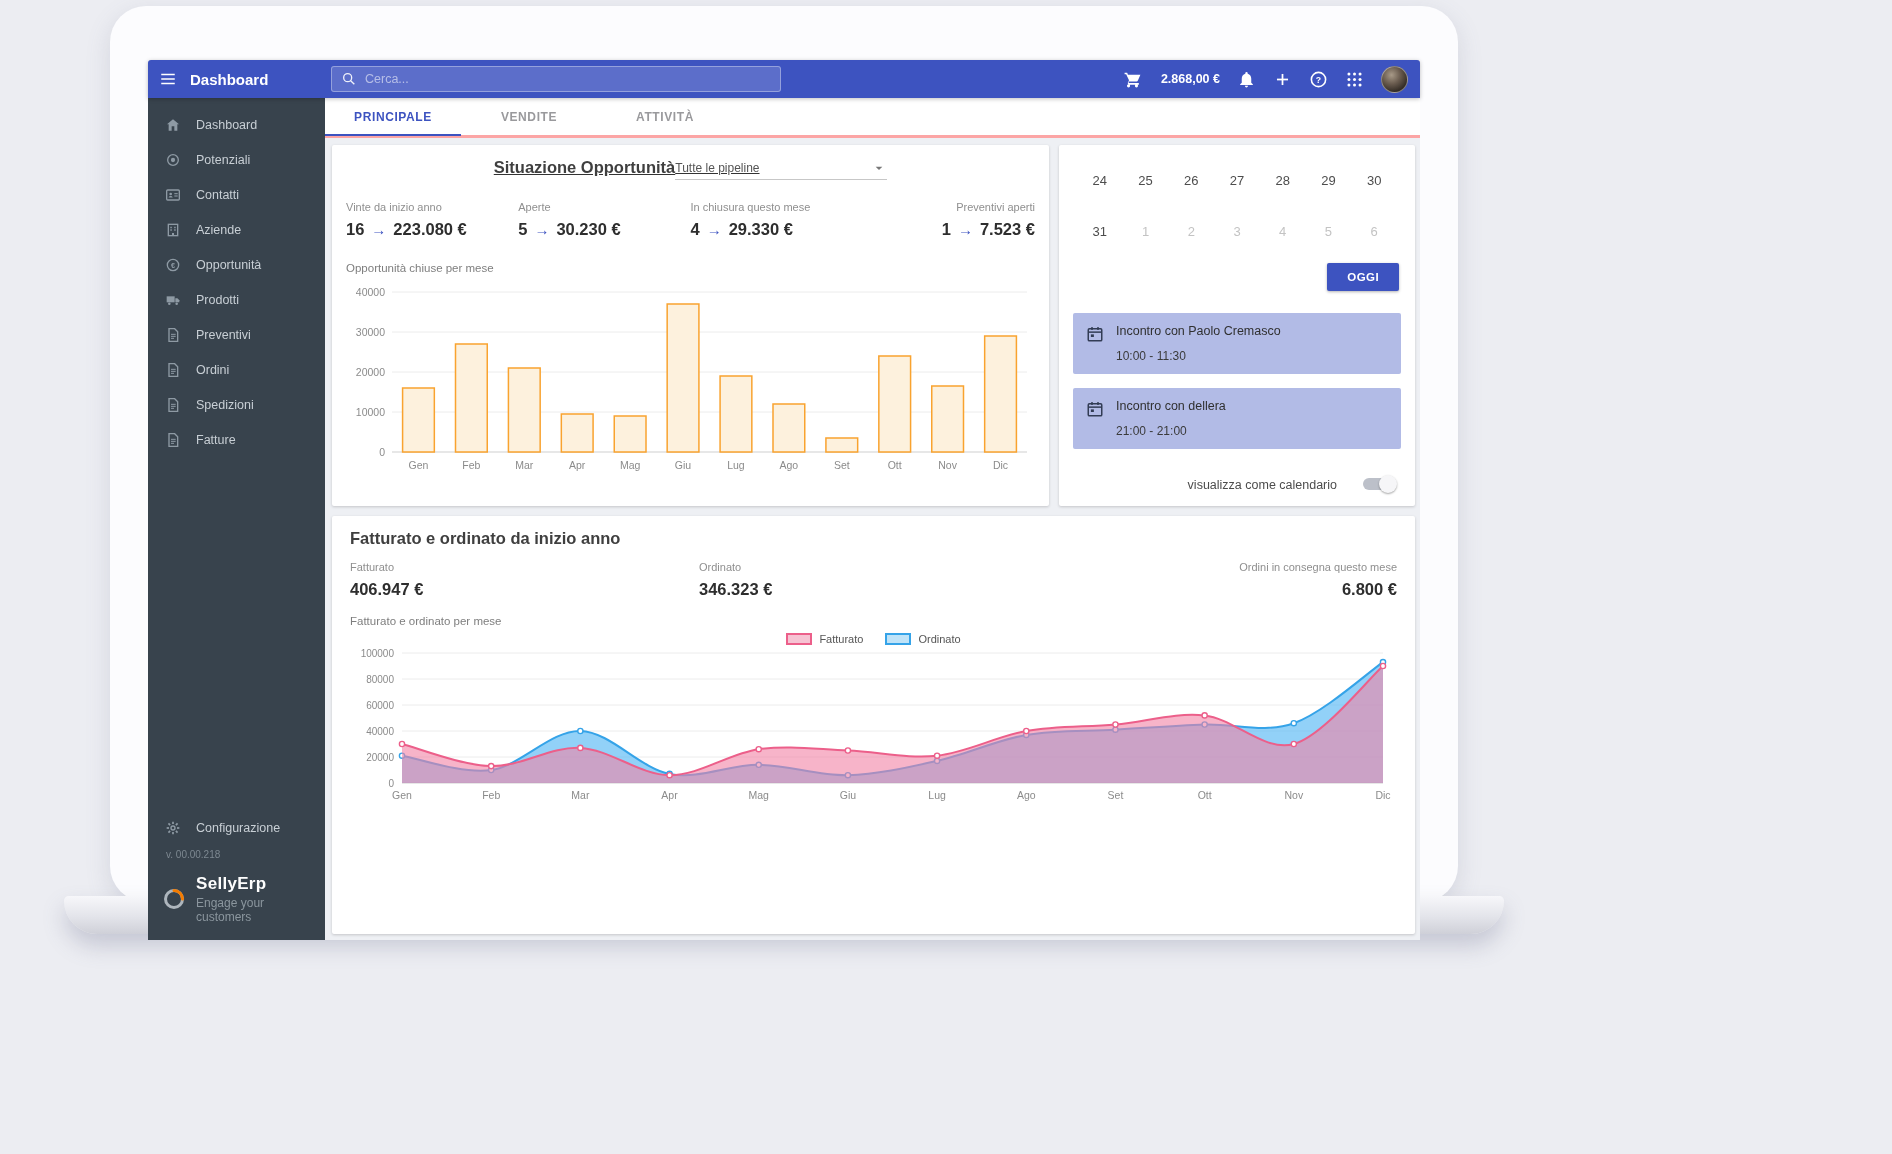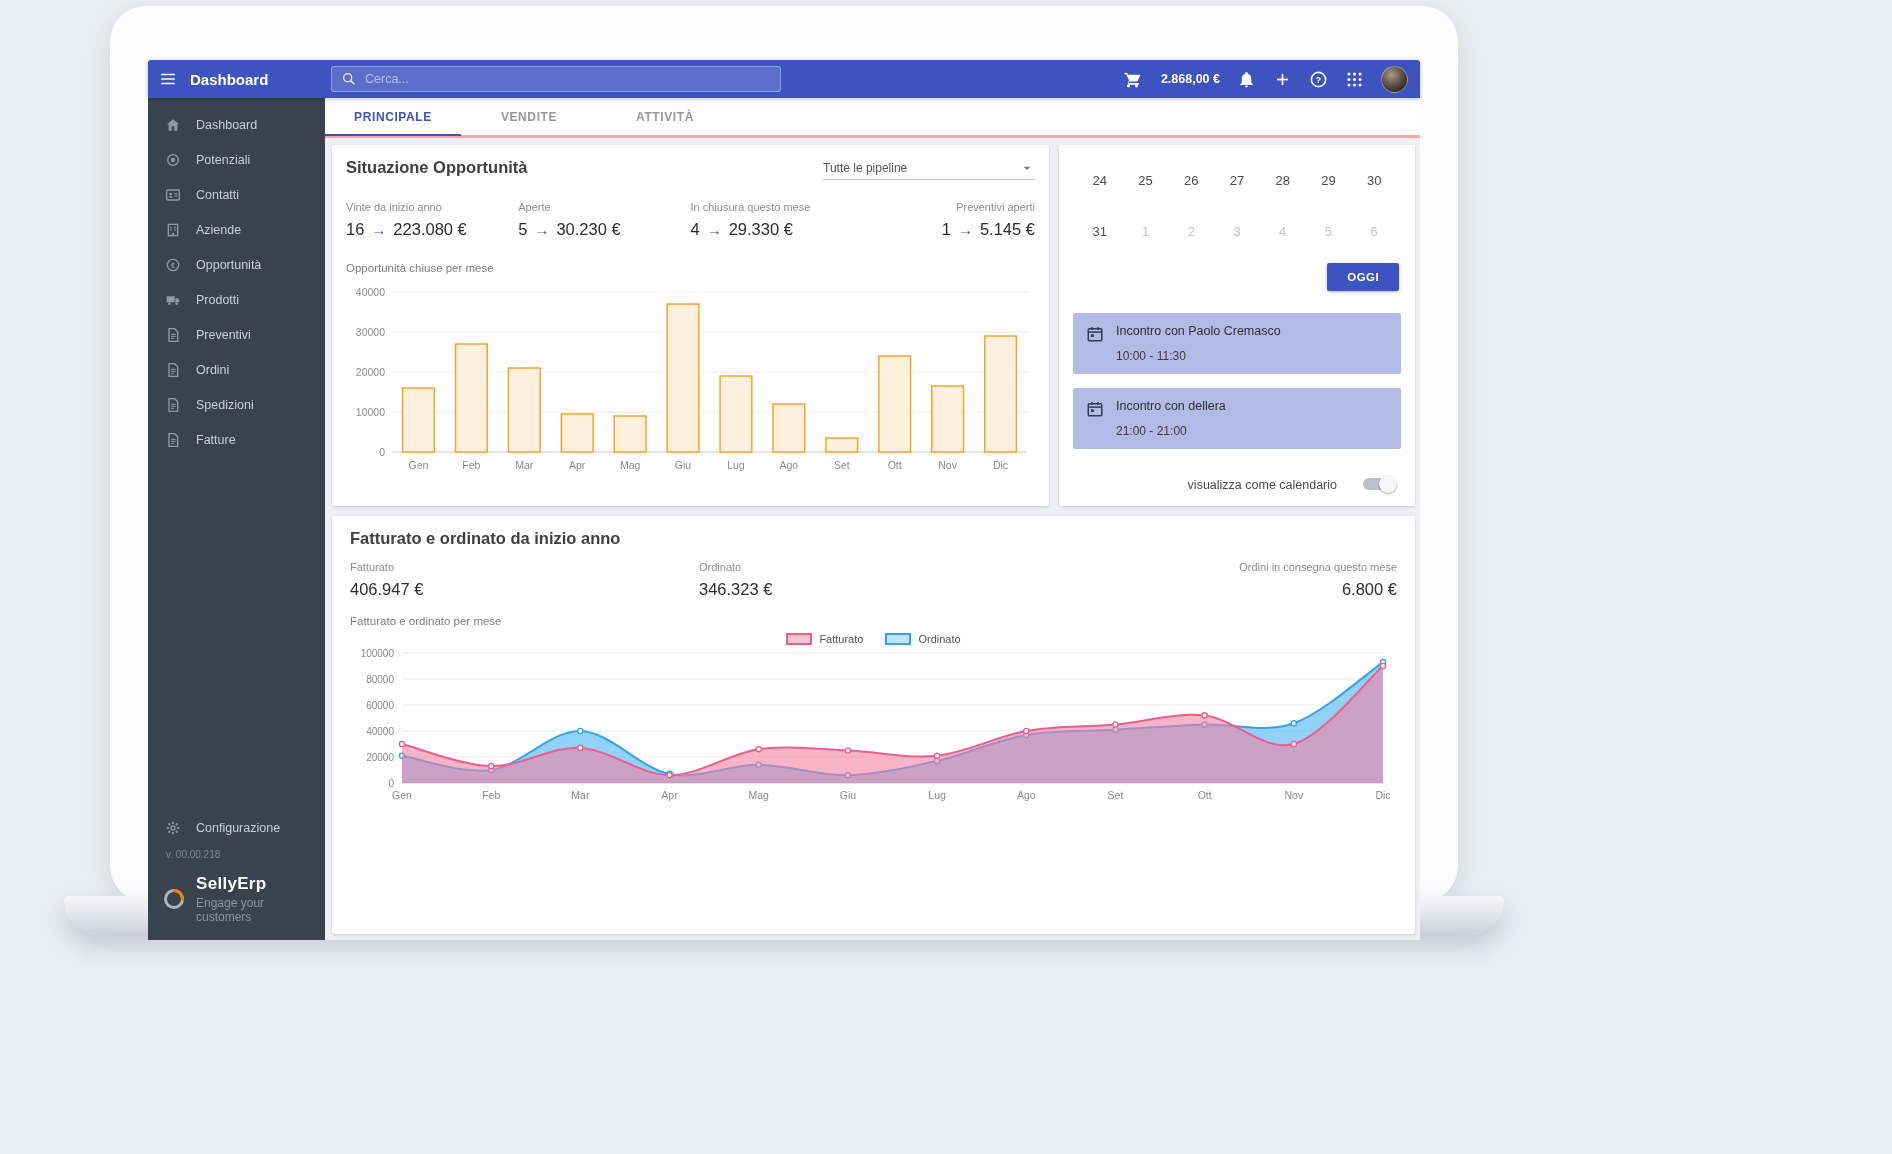--- a/index.html
+++ b/index.html
@@ -63,31 +63,31 @@
     font-weight:bold; letter-spacing:.6px; color:#99999c; cursor:pointer; position:relative; }
   .tab.active { color:#3d53c0; }
   .tab.active::after { content:""; position:absolute; left:0; right:0; bottom:-1px; height:2px; background:#3d53c0; }
 
   .content { flex:1; background:#eef0f4; padding:7px 5px 6px 7px; display:flex;
     flex-direction:column; gap:10px; min-height:0; }
   .row1 { display:flex; gap:10px; height:361px; min-height:361px; }
   .card { background:#fff; box-shadow:0 1px 3px rgba(0,0,0,.18); border-radius:2px; }
 
   .card-opp { flex:1; padding:13px 14px; display:flex; flex-direction:column; min-width:0; }
-  .opp-header { display:flex; align-items:flex-start; justify-content:space-between; }
+  .opp-header { display:flex; align-items:flex-start; justify-content:center;text-decoration:underline; }
   .card-title { font-size:16.5px; font-weight:bold; color:#3f3f3f; }
   .pipeline-select { width:212px; display:flex; align-items:center; justify-content:space-between;
     border-bottom:1px solid #c7c7c7; padding-bottom:3px; font-size:12px; color:#555;
     cursor:pointer; margin-top:2px; }
   .caret-ic { width:16px; height:16px; color:#777; display:inline-flex; }
   .stats-row { display:flex; margin-top:21px; }
   .stat { flex:1; min-width:0; }
   .stat:last-child { text-align:right; }
   .stat-label { font-size:11px; color:#8f8f8f; margin-bottom:7px; white-space:nowrap; }
-  .stat-value { font-size:16.5px; font-weight:normal; color:#2e2e2e; display:flex;
+  .stat-value { font-size:16.5px; font-weight:bold; color:#2e2e2e; display:flex;
     align-items:center; gap:7px; white-space:nowrap; }
   .stat:last-child .stat-value { justify-content:flex-end; }
   .stat-arrow { color:#3d53c0; font-size:15px; }
   .chart-subtitle { font-size:11.5px; color:#7e7e7e; margin-top:23px; }
   #bar-chart { width:100%; height:196px; margin-top:8px; }
   svg text { font-family:"Liberation Sans","DejaVu Sans",sans-serif; }
 
   
   .card-cal { width:356px; min-width:356px; padding:10px 14px 12px; display:flex; flex-direction:column; }
   .cal-grid { display:grid; grid-template-columns:repeat(7,1fr); grid-auto-rows:51px; padding:0 4px; }
@@ -383,21 +383,21 @@
                       <span class="stat-count">4</span>
                       <span class="stat-arrow">→</span>
                       <span>29.330 €</span>
                     </div>
                   </div>
                   <div class="stat">
                     <div class="stat-label">Preventivi aperti</div>
                     <div class="stat-value">
                       <span class="stat-count">1</span>
                       <span class="stat-arrow">→</span>
-                      <span>5.145 €</span>
+                      <span>7.523 €</span>
                     </div>
                   </div>
                 </div>
               <div class="chart-subtitle">Opportunità chiuse per mese</div>
               <svg id="bar-chart" preserveAspectRatio="none" viewBox="0 0 689 196">
                   <line x1="46" x2="681" y1="170" y2="170" stroke="#cfcfcf" stroke-width="1"></line>
                   <text x="39" y="173.5" text-anchor="end" font-size="10.5" fill="#8b8b8b">0</text>
                   <line x1="46" x2="681" y1="130" y2="130" stroke="#ececec" stroke-width="1"></line>
                   <text x="39" y="133.5" text-anchor="end" font-size="10.5" fill="#8b8b8b">10000</text>
                   <line x1="46" x2="681" y1="90" y2="90" stroke="#ececec" stroke-width="1"></line>

